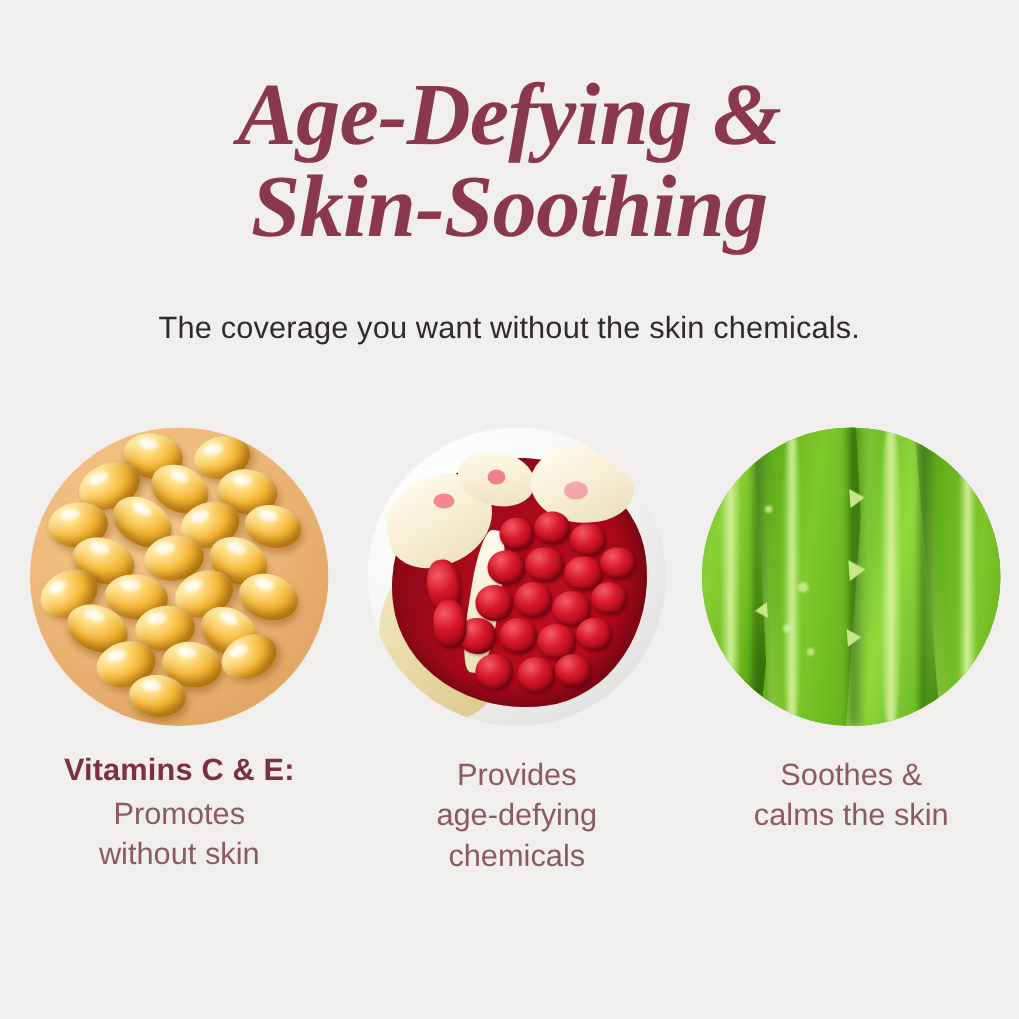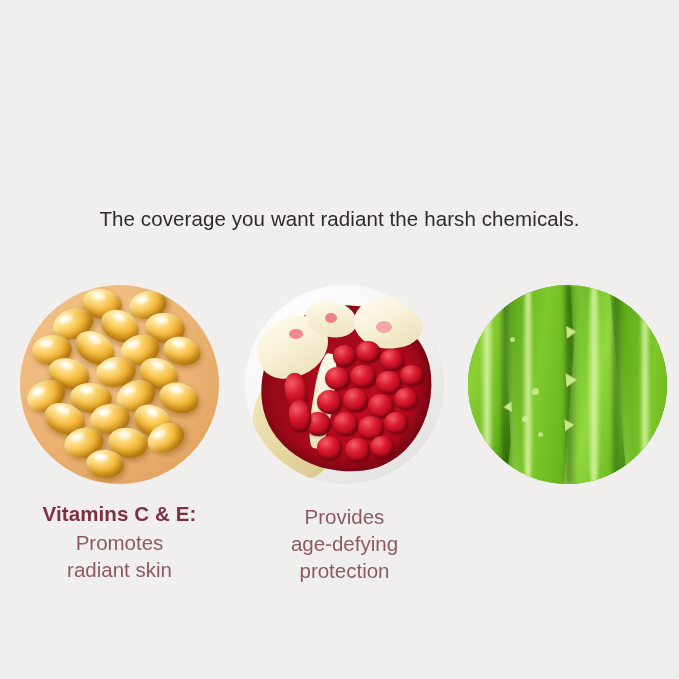--- a/index.html
+++ b/index.html
@@ -223,22 +223,26 @@
     font-weight: 400;
     color: #8c5a63;
     white-space: pre-line;
   }
 </style>
 </head>
 <body>
 
 <div class="page">
 
-
-  <div class="subhead">The coverage you want radiant the harsh chemicals.</div>
+  <div class="headline">
+    <span class="line">Age-Defying &amp;</span>
+    <span class="line">Skin-Soothing</span>
+  </div>
+
+  <div class="subhead">The coverage you want without the skin chemicals.</div>
 
   <div class="circles">
 
     <div class="circle-wrap c1">
       <div class="circle">
         <div class="capsules-bg"></div>
         <div class="cap" style="left:31%;top:2%;width:20%;height:15%;transform:rotate(10deg);"></div>
         <div class="cap" style="left:55%;top:3%;width:19%;height:14%;transform:rotate(-14deg);"></div>
         <div class="cap" style="left:16%;top:12%;width:21%;height:15%;transform:rotate(-22deg);"></div>
         <div class="cap" style="left:40%;top:13%;width:20%;height:15%;transform:rotate(28deg);"></div>
@@ -324,27 +328,29 @@
       </div>
     </div>
 
   </div>
 
   <div class="captions">
 
     <div class="caption c1">
       <span class="cap-title">Vitamins C &amp; E:</span>
       <span class="cap-desc">Promotes
-radiant skin</span>
+without skin</span>
     </div>
 
     <div class="caption c2">
       <span class="cap-desc">Provides
 age-defying
-protection</span>
+chemicals</span>
     </div>
 
     <div class="caption c3">
+      <span class="cap-desc">Soothes &amp;
+calms the skin</span>
     </div>
 
   </div>
 
 </div>
 
 </body></html>

